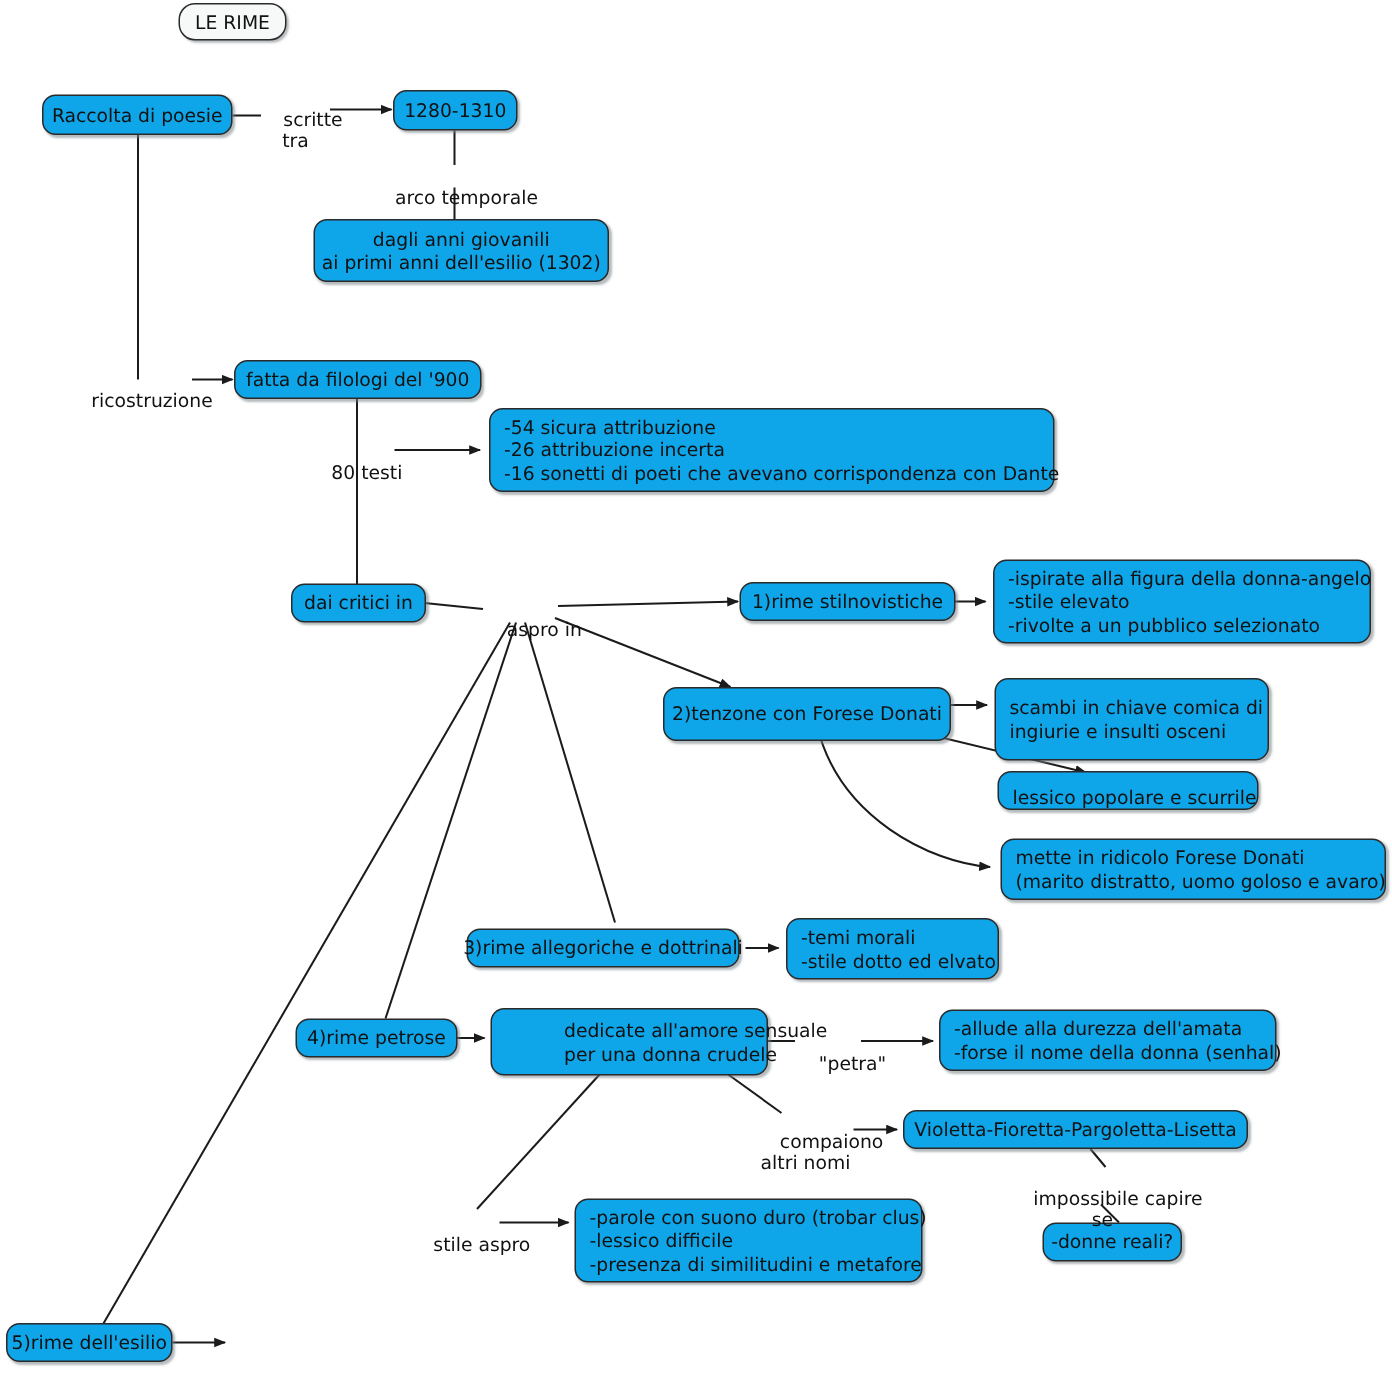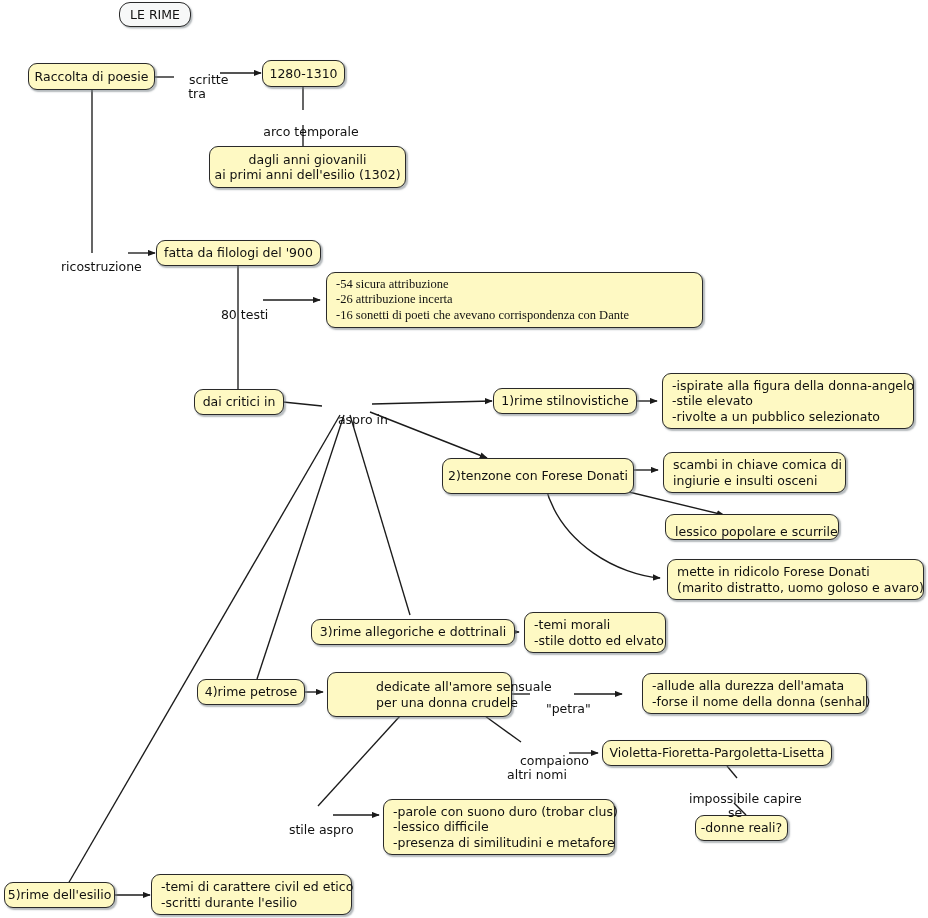--- a/index.html
+++ b/index.html
@@ -20,21 +20,21 @@
     position: absolute;
     left: 0;
     top: 0;
     width: 928px;
     height: 918px;
     pointer-events: none;
   }
   .node {
     position: absolute;
     box-sizing: border-box;
-    background: #fef9c3;
+    background: #0ea5e9;
     border: 1px solid #2a2a2a;
     border-radius: 9px;
     color: #111111;
     font-size: 12.5px;
     line-height: 15.5px;
     white-space: pre;
     display: flex;
     align-items: center;
     box-shadow: 1.5px 1.5px 1.5px rgba(120,130,135,0.55);
   }
@@ -132,21 +132,21 @@
 
   <div class="node center" style="left:209px; top:146px; width:197px; height:42px;">
     <span class="txt">dagli anni giovanili
 ai primi anni dell'esilio (1302)</span>
   </div>
 
   <div class="node center" style="left:156px; top:240px; width:165px; height:26px;">
     <span class="txt">fatta da filologi del '900</span>
   </div>
 
-  <div class="node left" style="left:326px; top:272px; width:377px; height:56px;font-family:Liberation Serif, serif;">
+  <div class="node left" style="left:326px; top:272px; width:377px; height:56px;">
     <span class="txt">-54 sicura attribuzione
 -26 attribuzione incerta
 -16 sonetti di poeti che avevano corrispondenza con Dante</span>
   </div>
 
   <div class="node center" style="left:194px; top:389px; width:90px; height:26px;">
     <span class="txt">dai critici in</span>
   </div>
 
   <div class="node center" style="left:493px; top:388px; width:144px; height:26px;">
@@ -156,53 +156,53 @@
   <div class="node left" style="left:662px; top:373px; width:252px; height:56px;">
     <span class="txt">-ispirate alla figura della donna-angelo
 -stile elevato
 -rivolte a un pubblico selezionato</span>
   </div>
 
   <div class="node center" style="left:442px; top:458px; width:192px; height:36px;">
     <span class="txt">2)tenzone con Forese Donati</span>
   </div>
 
-  <div class="node left" style="left:663px; top:452px; width:183px; height:41px;">
+  <div class="node left" style="left:663px; top:452px; width:183px; height:55px;">
     <span class="txt">scambi in chiave comica di
 ingiurie e insulti osceni</span>
   </div>
 
   <div class="node left" style="left:665px; top:514px; width:174px; height:26px;align-items:flex-end;">
     <span class="txt">lessico popolare e scurrile</span>
   </div>
 
   <div class="node left" style="left:667px; top:559px; width:257px; height:41px;">
     <span class="txt">mette in ridicolo Forese Donati
 (marito distratto, uomo goloso e avaro)</span>
   </div>
 
-  <div class="node center" style="left:311px; top:619px; width:204px; height:26px;">
+  <div class="node center" style="left:311px; top:619px; width:182px; height:26px;">
     <span class="txt">3)rime allegoriche e dottrinali</span>
   </div>
 
   <div class="node left" style="left:524px; top:612px; width:142px; height:41px;">
     <span class="txt">-temi morali
 -stile dotto ed elvato</span>
   </div>
 
   <div class="node center" style="left:197px; top:679px; width:108px; height:26px;">
     <span class="txt">4)rime petrose</span>
   </div>
 
   <div class="node left" style="left:327px; top:672px; width:185px; height:45px;padding-left:39px;">
     <span class="txt">dedicate all'amore sensuale
 per una donna crudele</span>
   </div>
 
-  <div class="node left" style="left:626px; top:673px; width:225px; height:41px;margin-left:16px;">
+  <div class="node left" style="left:626px; top:673px; width:225px; height:41px;">
     <span class="txt">-allude alla durezza dell'amata
 -forse il nome della donna (senhal)</span>
   </div>
 
   <div class="node center" style="left:602px; top:740px; width:230px; height:26px;">
     <span class="txt">Violetta-Fioretta-Pargoletta-Lisetta</span>
   </div>
 
   <div class="node center" style="left:695px; top:815px; width:93px; height:26px;">
     <span class="txt">-donne reali?</span>
@@ -211,24 +211,20 @@
   <div class="node left" style="left:383px; top:799px; width:232px; height:56px;">
     <span class="txt">-parole con suono duro (trobar clus)
 -lessico difficile
 -presenza di similitudini e metafore</span>
   </div>
 
   <div class="node center" style="left:4px; top:882px; width:111px; height:26px;">
     <span class="txt">5)rime dell'esilio</span>
   </div>
 
-  <div class="node left" style="left:151px; top:874px; width:201px; height:41px;">
-    <span class="txt">-temi di carattere civil ed etico
--scritti durante l'esilio</span>
-  </div>
 
   <div class="label" style="left:173px; top:58px; width:48px;">
     <span>scritte
 tra</span>
   </div>
 
   <div class="label" style="left:247px; top:110px; width:112px;">
     <span>arco temporale</span>
   </div>
 

